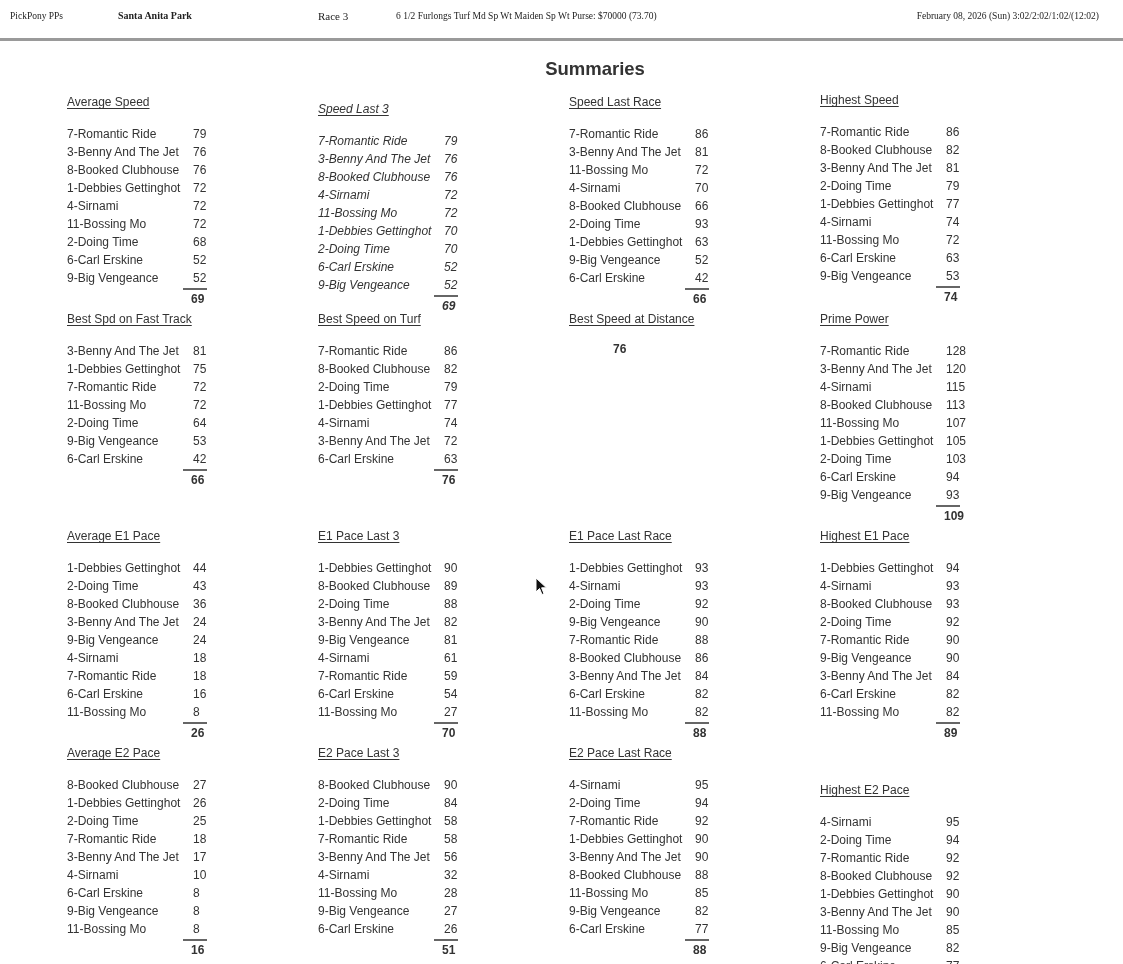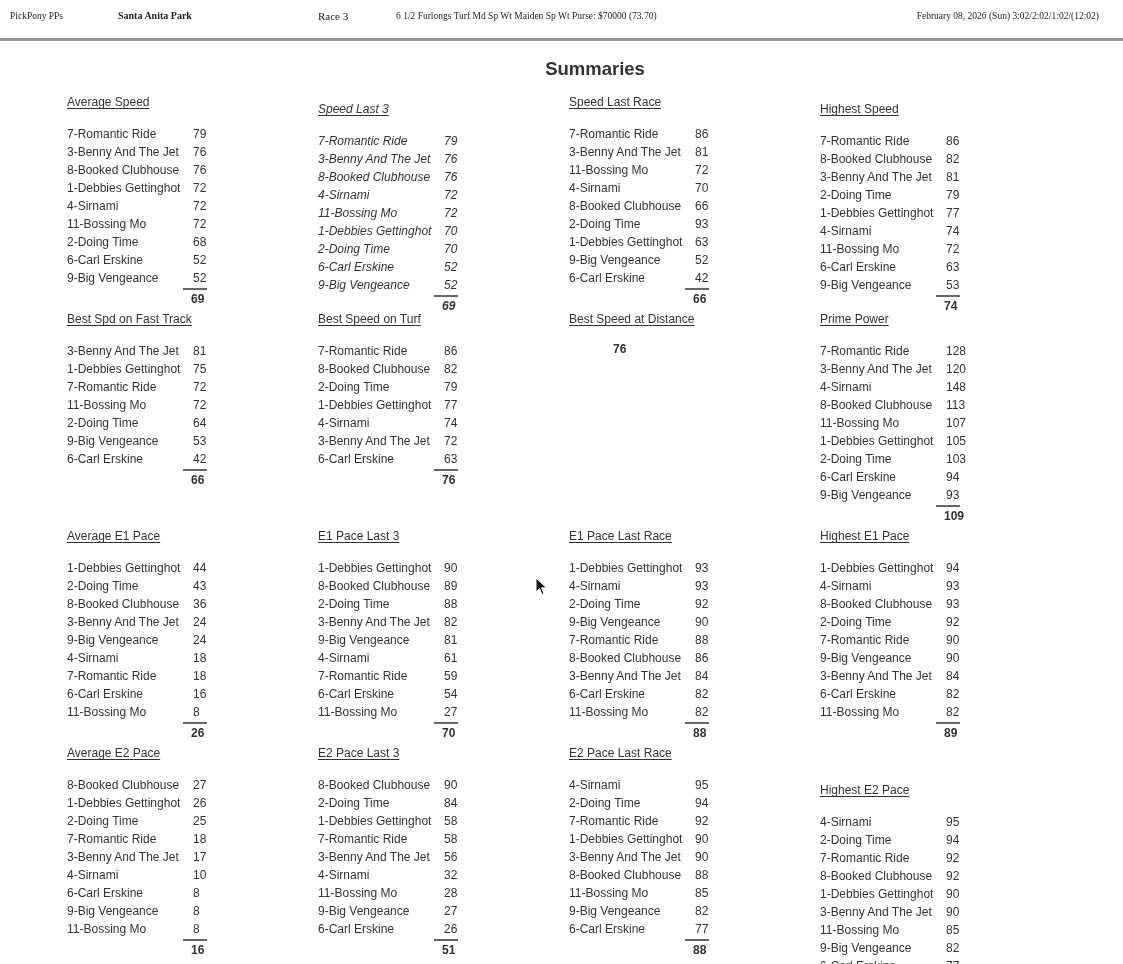--- a/index.html
+++ b/index.html
@@ -161,21 +161,21 @@
       </div>
       <div class="row">
         <span class="nm">6-Carl Erskine</span>
         <span class="val">42</span>
       </div>
       <div class="avg">
         <div class="line"></div>
         <span class="v">66</span>
       </div>
     </div>
-    <div class="block" style="left: 820px; top: 101px;">
+    <div class="block" style="left: 820px; top: 92px;">
       <div class="hdr">Highest Speed</div>
       <div class="row">
         <span class="nm">7-Romantic Ride</span>
         <span class="val">86</span>
       </div>
       <div class="row">
         <span class="nm">8-Booked Clubhouse</span>
         <span class="val">82</span>
       </div>
       <div class="row">
@@ -290,21 +290,21 @@
       <div class="row">
         <span class="nm">7-Romantic Ride</span>
         <span class="val">128</span>
       </div>
       <div class="row">
         <span class="nm">3-Benny And The Jet</span>
         <span class="val">120</span>
       </div>
       <div class="row">
         <span class="nm">4-Sirnami</span>
-        <span class="val">148</span>
+        <span class="val">115</span>
       </div>
       <div class="row">
         <span class="nm">8-Booked Clubhouse</span>
         <span class="val">113</span>
       </div>
       <div class="row">
         <span class="nm">11-Bossing Mo</span>
         <span class="val">107</span>
       </div>
       <div class="row">

